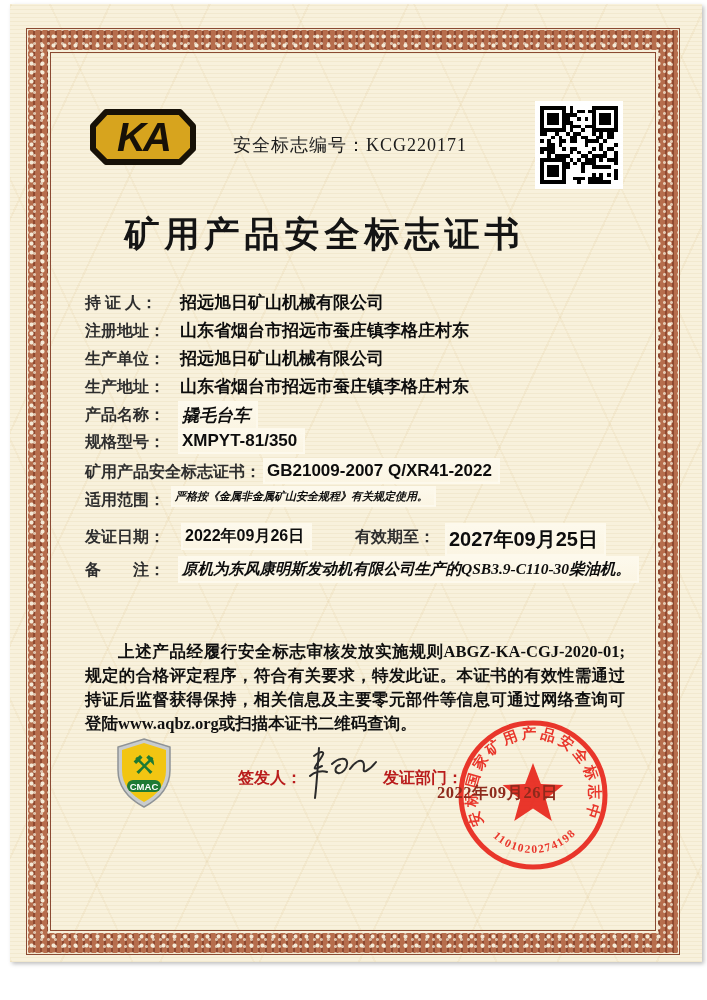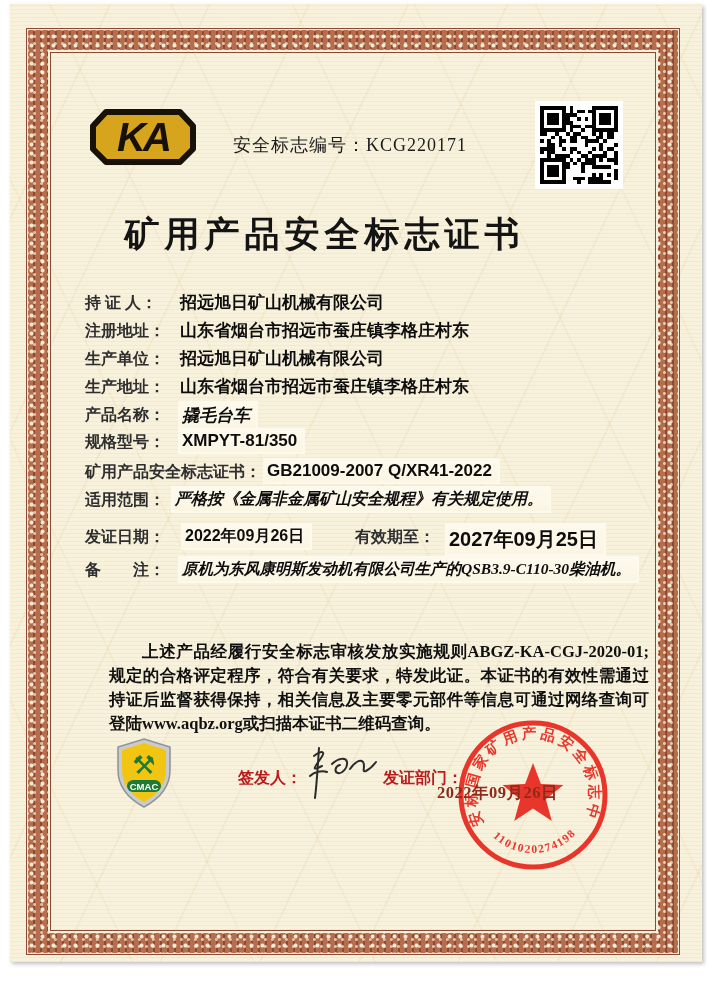--- a/index.html
+++ b/index.html
@@ -57,21 +57,21 @@
   .row .val { position:absolute; left:95px; top:-2px; font-weight:700; color:#0d0d0d;
               font-size:17px; }
   .hl { background:linear-gradient(#fdf9ec,#fbf5e3); box-shadow:0 0 0 2px #fdf9ec;
         padding:1px 6px 1px 2px; }
   .mono-sans { font-family:"Liberation Sans", sans-serif; font-weight:700; }
   .kai-italic { font-style:italic; }
 
   
   .statement { position:absolute; left:85px; top:640px; width:540px; font-size:16.5px;
                line-height:24px; font-weight:700; color:#101010; text-align:justify;
-               text-indent:2em;margin-left:24px; }
+               text-indent:2em; }
 
   
   .cmac { position:absolute; left:115px; top:738px; }
   .signer-label, .issuer-label { position:absolute; top:768px; font-size:16px;
                font-weight:600; color:#b91c1c; white-space:nowrap; }
   .signer-label { left:238px; }
   .issuer-label { left:383px; }
   .signature { position:absolute; left:300px; top:742px; }
   .seal { position:absolute; left:448px; top:710px; }
   .seal-date { position:absolute; left:437px; top:782px; font-size:16.5px; font-weight:700;
@@ -270,21 +270,21 @@
   <div class="row" style="top:432px">
     <span class="lab">规格型号：</span>
     <span class="val hl mono-sans">XMPYT-81/350</span>
   </div>
   <div class="row" style="top:462px">
     <span class="lab">矿用产品安全标志证书：</span>
     <span class="val hl mono-sans" style="left:180px">GB21009-2007 Q/XR41-2022</span>
   </div>
   <div class="row" style="top:490px">
     <span class="lab">适用范围：</span>
-    <span class="val hl kai-italic" style="left:88px;font-size:16px">严格按《金属非金属矿山安全规程》有关规定使用。</span>
+    <span class="val hl kai-italic" style="left:88px;font-size:11px">严格按《金属非金属矿山安全规程》有关规定使用。</span>
   </div>
 
   <div class="row" style="top:527px">
     <span class="lab">发证日期：</span>
     <span class="val hl mono-sans" style="left:98px;font-size:16px">2022年09月26日</span>
     <span class="lab" style="position:absolute;left:270px">有效期至：</span>
     <span class="val hl mono-sans" style="left:362px;font-size:20px">2027年09月25日</span>
   </div>
 
   <div class="row" style="top:560px">

